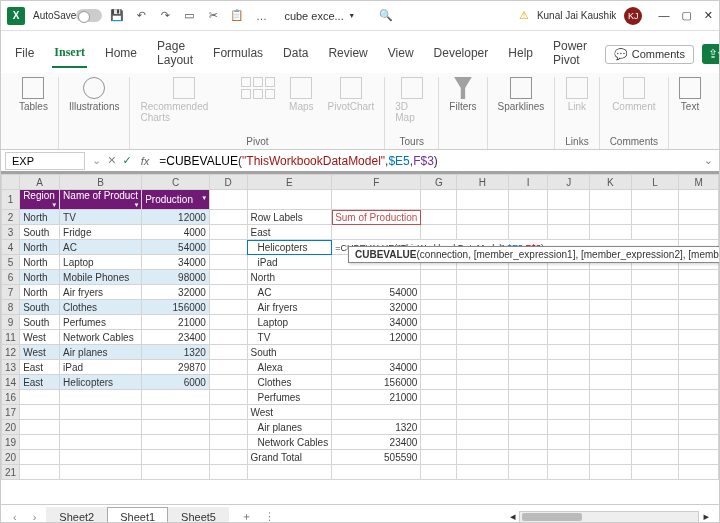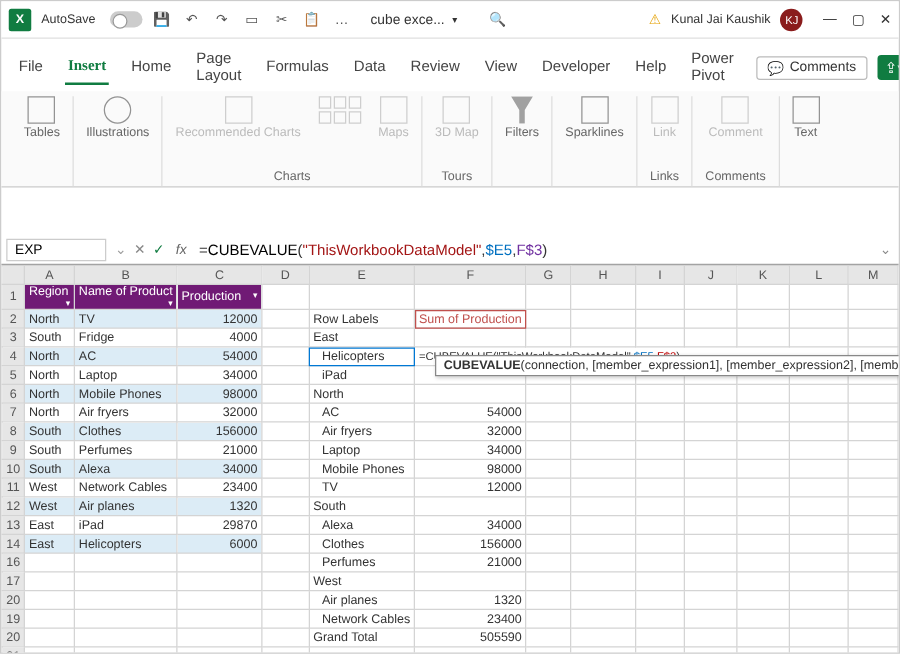--- a/index.html
+++ b/index.html
@@ -1,19 +1,19 @@
 <!DOCTYPE html>
 <html><head>
 <meta charset="utf-8">
 <style>
 * { margin: 0; padding: 0; box-sizing: border-box; font-family: "Segoe UI", Arial, sans-serif; }
 body { width: 720px; height: 523px; overflow: hidden; background: #fff; font-size: 11px; color: #333; border: 1px solid #ccc; }
 .titlebar { height: 30px; background: #fff; border-bottom: 1px solid #e0e0e0; display: flex; align-items: center; padding: 0 6px; gap: 8px; }
 .titlebar .logo { width: 18px; height: 18px; background: #107C41; color: #fff; display: flex; align-items: center; justify-content: center; font-size: 10px; font-weight: bold; border-radius: 2px; }
-.autosave { display: flex; align-items: center; gap: 12px; font-size: 10px; }
+.autosave { display: flex; align-items: center; gap: 0; font-size: 10px; }
 .toggle { width: 26px; height: 13px; background: #ccc; border-radius: 7px; position: relative; }
 .toggle::after { content: ""; position: absolute; width: 10px; height: 10px; background: #fff; border-radius: 50%; top: 1.5px; left: 1.5px; border: 0.5px solid #999; }
 .qat { display: flex; gap: 10px; align-items: center; }
 .qat-icon { width: 14px; height: 14px; color: #555; display: flex; align-items: center; justify-content: center; }
 .title-center { flex: 1; display: flex; align-items: center; gap: 6px; margin-left: 8px; }
 .search-icon { color: #666; }
 .warn-icon { color: #e4a000; }
 .user-badge { width: 18px; height: 18px; background: #8a1c1c; color: #fff; border-radius: 50%; display: flex; align-items: center; justify-content: center; font-size: 9px; }
 .win-ctrls { display: flex; gap: 12px; margin-left: 8px; }
 .win-ctrls span { cursor: default; }
@@ -25,21 +25,21 @@
 .share-btn { background: #107C41; color: #fff; border-radius: 3px; padding: 3px 6px; font-size: 12px; }
 .ribbon { display: flex; border-bottom: 1px solid #ccc; height: 77px; padding: 4px 8px 0 8px; background: #fafafa; }
 .rgroup { display: flex; flex-direction: column; align-items: center; border-right: 1px solid #ddd; padding: 0 10px; }
 .rgroup:last-child { border-right: none; }
 .rgroup-items { display: flex; gap: 14px; flex: 1; align-items: flex-start; }
 .ritem { display: flex; flex-direction: column; align-items: center; gap: 2px; color: #666; font-size: 10px; }
 .ritem.disabled { color: #bbb; }
 .ritem-icon { width: 22px; height: 22px; border: 1px solid currentColor; opacity: 0.7; }
 .ritem-icon.funnel { clip-path: polygon(10% 0,90% 0,60% 50%,60% 100%,40% 100%,40% 50%); background: currentColor; border: none; opacity: 0.6; }
 .rgroup-label { font-size: 10px; color: #666; padding: 2px 0; }
-.fbar { height: 24px; display: flex; align-items: center; border-bottom: 1px solid #a3a3a3; margin-top: 38px; }
+.fbar { height: 24px; display: flex; align-items: center; border-bottom: 3px solid #a3a3a3; }
 .namebox { width: 80px; border: 1px solid #ccc; padding: 2px 6px; font-size: 11px; margin: 0 4px; }
 .fbar-sep { color: #999; padding: 0 3px; }
 .fx { font-style: italic; color: #666; padding: 0 6px; }
 .formula-input { flex: 1; padding: 2px 4px; font-size: 12px; }
 .formula-input .fn { color: #000; }
 .formula-input .str { color: #a31515; }
 .formula-input .ref1 { color: #0070c0; }
 .formula-input .ref2 { color: #7030a0; }
 .gridwrap { height: 330px; overflow: hidden; position: relative; }
 .grid { border-collapse: collapse; table-layout: fixed; }
@@ -156,22 +156,26 @@
             <div class="ritem-icon" style="width:10px;height:10px"></div>
             <div class="ritem-icon" style="width:10px;height:10px"></div>
             <div class="ritem-icon" style="width:10px;height:10px"></div>
             <div class="ritem-icon" style="width:10px;height:10px"></div>
           </div>
         </div>
     <div class="ritem disabled">
           <div class="ritem-icon"></div>
           <span>Maps</span>
         </div>
+    <div class="ritem disabled">
+          <div class="ritem-icon"></div>
+          <span>PivotChart</span>
+        </div>
   </div>
-      <div class="rgroup-label">Charts</div>
+      <div class="rgroup-label">Pivot</div>
     </div>
   <div class="rgroup">
       <div class="rgroup-items">
         <div class="ritem disabled">
           <div class="ritem-icon"></div>
           <span>3D Map</span>
         </div>
       </div>
       <div class="rgroup-label">Tours</div>
     </div>
@@ -403,36 +407,20 @@
           <td class="numc">34000</td>
           <td></td>
           <td></td>
           <td></td>
           <td></td>
           <td></td>
           <td></td>
           <td></td>
         </tr>
         <tr>
-          <td class="rowhdr">10</td>
-          <td class="band">South</td>
-          <td class="band">Alexa</td>
-          <td class="band numc">34000</td>
-          <td></td>
-          <td class="indent1">Mobile Phones</td>
-          <td class="numc">98000</td>
-          <td></td>
-          <td></td>
-          <td></td>
-          <td></td>
-          <td></td>
-          <td></td>
-          <td></td>
-        </tr>
-        <tr>
           <td class="rowhdr">11</td>
           <td>West</td>
           <td>Network Cables</td>
           <td class="numc">23400</td>
           <td></td>
           <td class="indent1">TV</td>
           <td class="numc">12000</td>
           <td></td>
           <td></td>
           <td></td>

